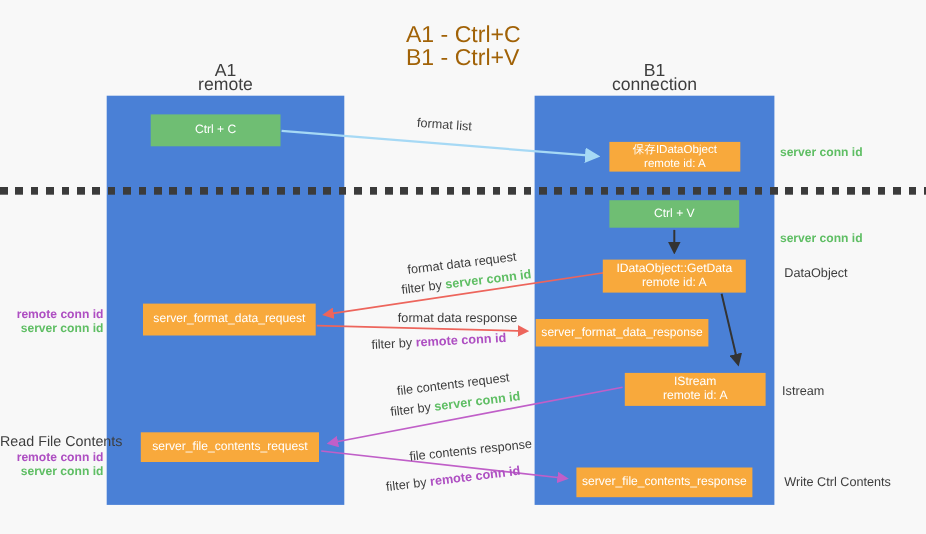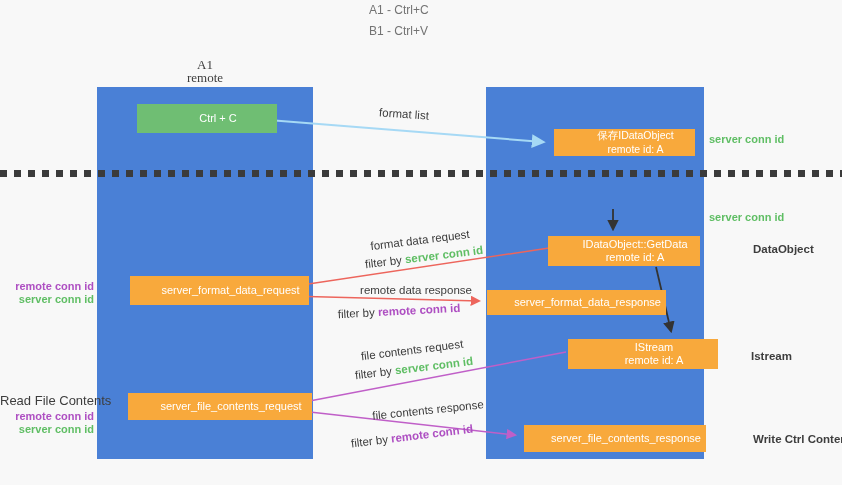--- a/index.html
+++ b/index.html
@@ -1,56 +1,60 @@
 <!DOCTYPE html>
 <html><head>
 <meta charset="utf-8">
 <style>
   html,body{margin:0;padding:0;}
   body{background:#F8F8F8;font-family:"Liberation Sans","DejaVu Sans",sans-serif;}
   .canvas{position:relative;width:842px;height:485px;background:#F8F8F8;overflow:hidden;}
 
-  .title{position:absolute;left:369px;top:0;font-size:12px;line-height:21px;color:#737373;}
+  .title{position:absolute;left:369px;top:21px;font-size:21px;line-height:21px;color:#a16207;}
 
-  .lane-header{position:absolute;top:58px;text-align:center;font-size:13px;line-height:13px;color:#3D3D3D;font-family:Liberation Serif, serif;}
+  .lane-header{position:absolute;top:58px;text-align:center;font-size:16px;line-height:13px;color:#3D3D3D;}
   .lane{position:absolute;top:87px;height:372px;background:#4A80D6;}
 
   .dashed-sep{position:absolute;left:0;top:170px;width:842px;height:7px;
     background:repeating-linear-gradient(90deg,#3B3B3B 0 7px,transparent 7px 14px);}
 
   .box{position:absolute;display:flex;flex-direction:column;align-items:center;justify-content:center;
-    color:#FFFFFF;font-size:11px;line-height:13px;text-align:center;white-space:nowrap;padding-left:22px;}
+    color:#FFFFFF;font-size:11px;line-height:13px;text-align:center;white-space:nowrap;}
   .box.green{background:#6FBE73;}
   .box.orange{background:#F8A93C;}
   .box.small{font-size:10.5px;}
 
   .arrow-layer{position:absolute;left:0;top:0;width:842px;height:485px;pointer-events:none;}
 
   .flow{position:absolute;font-size:11.5px;color:#3D3D3D;white-space:nowrap;
     transform:translate(-50%,-50%) rotate(var(--r,0deg));}
   .green-t{color:#5FBE64;font-weight:bold;}
   .purple-t{color:#AE4FC2;font-weight:bold;}
 
   .side{position:absolute;font-size:11px;line-height:13px;white-space:nowrap;}
-  .side.dark{font-size:11.5px;color:#3D3D3D;font-weight:bold;margin-left:40px;}
+  .side.dark{font-size:11.5px;color:#3D3D3D;font-weight:normal;}
   .left-stack{position:absolute;left:0;width:94px;text-align:right;font-size:11px;line-height:13px;white-space:nowrap;}
 </style>
 </head>
 <body>
 
 <div class="canvas">
 
   <div class="title">
     <div>A1 - Ctrl+C</div>
     <div>B1 - Ctrl+V</div>
   </div>
 
   <div class="lane-header" style="left:97px;width:216px;">
     <div>A1</div>
     <div>remote</div>
+  </div>
+  <div class="lane-header" style="left:486px;width:218px;">
+    <div>B1</div>
+    <div>connection</div>
   </div>
 
   <div class="lane" style="left:97px;width:216px;"></div>
   <div class="lane" style="left:486px;width:218px;"></div>
 
   <div class="dashed-sep"></div>
 
   <svg class="arrow-layer" viewBox="0 0 842 485">
     <defs>
       <marker id="m-blue" viewBox="0 0 10 10" refX="8" refY="5" markerWidth="7" markerHeight="7" orient="auto-start-reverse">
@@ -72,25 +76,28 @@
     <line x1="288" y1="296" x2="479" y2="301" stroke="#ED655C" stroke-width="1.5" marker-end="url(#m-red)"></line>
     <line x1="656" y1="267" x2="671" y2="331" stroke="#333333" stroke-width="1.8" marker-end="url(#m-black)"></line>
     <line x1="566" y1="352" x2="299" y2="403" stroke="#C05FC8" stroke-width="1.5" marker-end="url(#m-purple)"></line>
     <line x1="292" y1="410" x2="515" y2="435" stroke="#C05FC8" stroke-width="1.5" marker-end="url(#m-purple)"></line>
   </svg>
 
   <div class="box green" style="left:137px;top:104px;width:118px;height:29px;">
     <div>Ctrl + C</div>
   </div>
 
-  <div class="box orange small" style="left:554px;top:129px;width:119px;height:27px;justify-content:space-between;">
+  <div class="box orange small" style="left:554px;top:129px;width:119px;height:27px;">
     <div>保存IDataObject</div>
     <div>remote id: A</div>
   </div>
 
+  <div class="box green" style="left:554px;top:182px;width:118px;height:25px;">
+    <div>Ctrl + V</div>
+  </div>
 
   <div class="box orange" style="left:548px;top:236px;width:130px;height:30px;">
     <div>IDataObject::GetData</div>
     <div>remote id: A</div>
   </div>
 
   <div class="box orange" style="left:130px;top:276px;width:157px;height:29px;">
     <div>server_format_data_request</div>
   </div>
 
@@ -111,21 +118,21 @@
     <div>server_file_contents_response</div>
   </div>
 
   <div class="flow" style="left:404px;top:114px;--r:4deg;">format list</div>
 
   <div class="flow" style="left:420px;top:240px;--r:-7deg;">format data request</div>
   <div class="flow" style="left:424px;top:257px;--r:-7deg;">
     <span>filter by </span><span class="green-t">server conn id</span>
   </div>
 
-  <div class="flow" style="left:416px;top:290px;--r:0deg;">remote data response</div>
+  <div class="flow" style="left:416px;top:290px;--r:0deg;">format data response</div>
   <div class="flow" style="left:399px;top:311px;--r:-3deg;">
     <span>filter by </span><span class="purple-t">remote conn id</span>
   </div>
 
   <div class="flow" style="left:412px;top:350px;--r:-7deg;">file contents request</div>
   <div class="flow" style="left:414px;top:368px;--r:-7deg;">
     <span>filter by </span><span class="green-t">server conn id</span>
   </div>
 
   <div class="flow" style="left:428px;top:410px;--r:-6deg;">file contents response</div>

